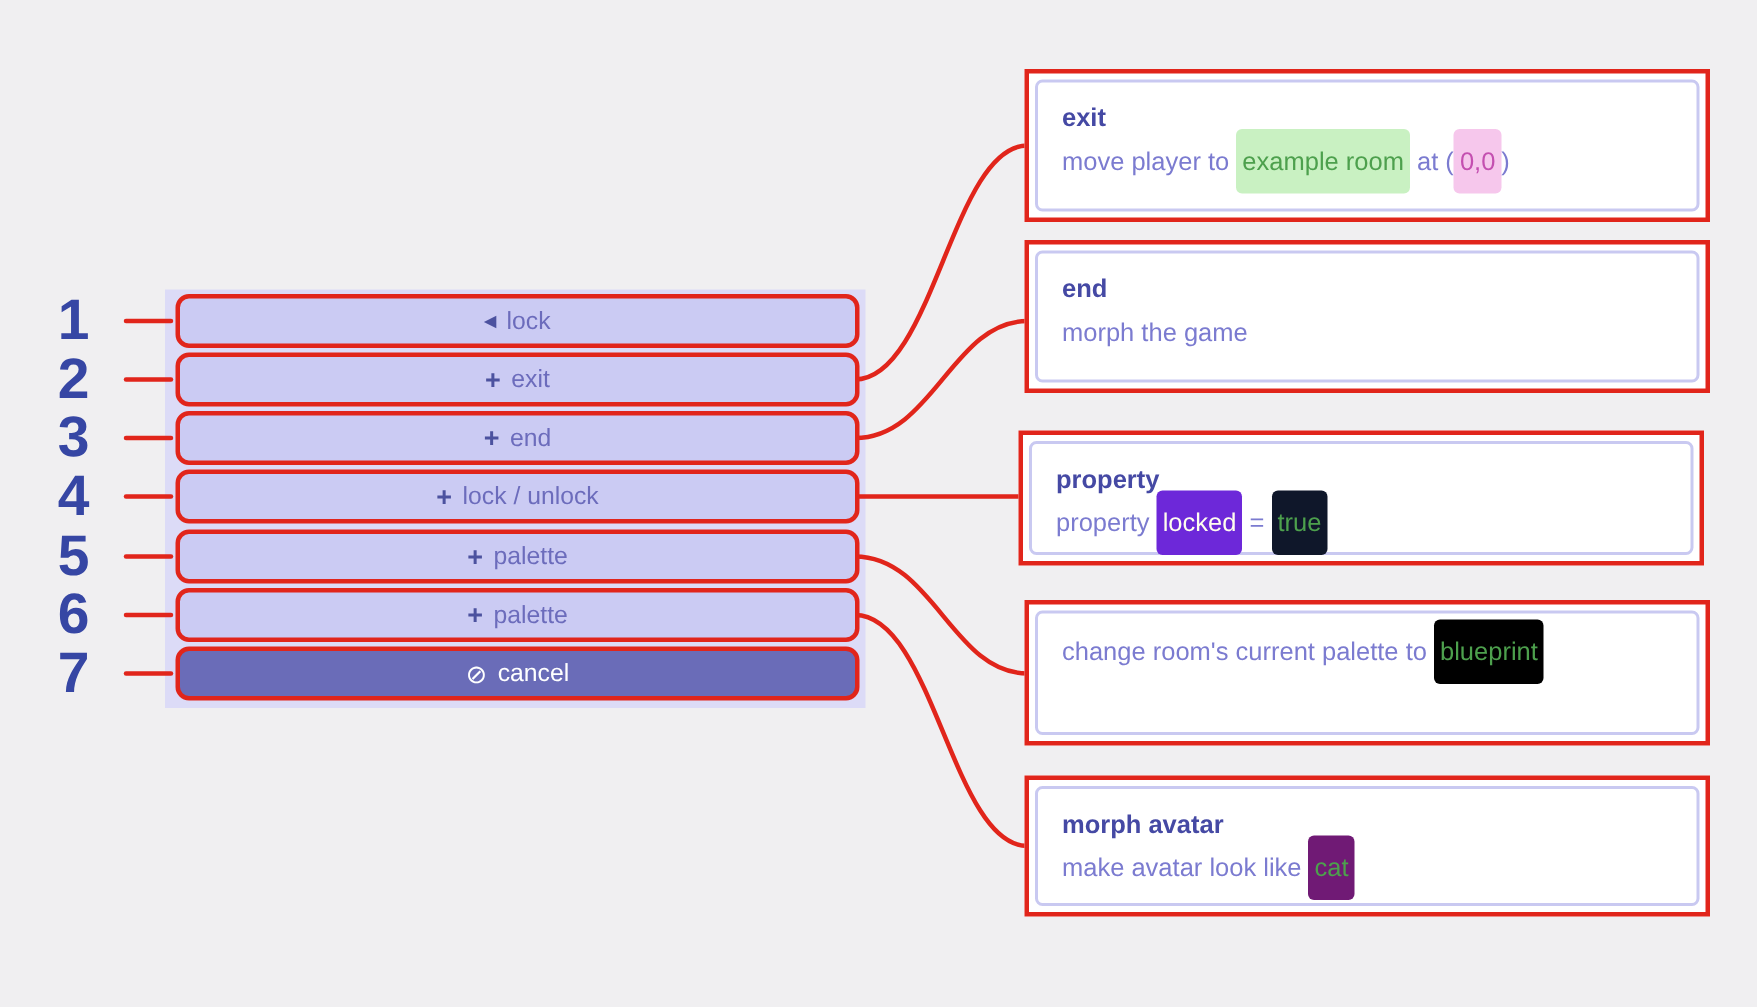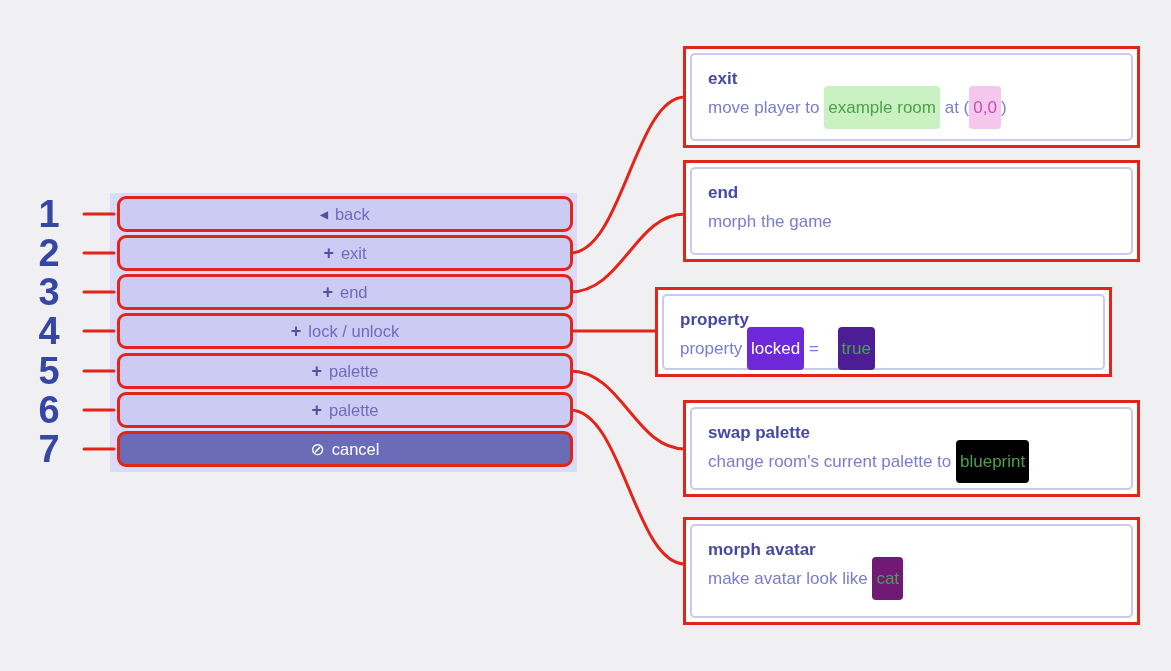--- a/index.html
+++ b/index.html
@@ -111,21 +111,21 @@
       <path d="M 84 449 L 114 449"></path>
       <path d="M 570 253 C 622 253 635 97 685 97"></path>
       <path d="M 570 292 C 622 292 635 214 685 214"></path>
       <path d="M 570 331 L 685 331"></path>
       <path d="M 570 371 C 622 371 635 449 685 449"></path>
       <path d="M 570 410 C 622 410 635 564 685 564"></path>
     </svg>
 <div class="step-num" style="left: 26px; top: 193px;">1</div>
     <div class="menu-btn" style="left: 117px; top: 196px; width: 456px; height: 36px;">
       <span class="b-icon icon-back">◀</span>
-      <span>back</span>
+      <span>lock</span>
     </div>
     <div class="step-num" style="left: 26px; top: 232px;">2</div>
     <div class="menu-btn" style="left: 117px; top: 235px; width: 456px; height: 36px;">
       <span class="b-icon icon-plus">+</span>
       <span>exit</span>
     </div>
     <div class="step-num" style="left: 26px; top: 271px;">3</div>
     <div class="menu-btn" style="left: 117px; top: 274px; width: 456px; height: 36px;">
       <span class="b-icon icon-plus">+</span>
       <span>end</span>
@@ -155,31 +155,30 @@
         <div class="card-title">exit</div>
         <div class="card-body"><span>move player to </span><span class="chip" style="background: rgb(201, 241, 194); color: rgb(77, 160, 77);">example room</span><span> at (</span><span class="chip" style="background: rgb(246, 199, 236); color: rgb(196, 79, 176);">0,0</span><span>)</span></div>
       </div>
     </div>
     <div class="card" style="left: 683px; top: 160px; width: 457px; height: 102px;">
       <div class="card-inner">
         <div class="card-title">end</div>
         <div class="card-body"><span>morph the game</span></div>
       </div>
     </div>
-    <div class="card" style="left: 655px; top: 287px; width: 457px; height: 90px;">
+    <div class="card" style="left: 679px; top: 287px; width: 457px; height: 90px;">
       <div class="card-inner">
         <div class="card-title">property</div>
-        <div class="card-body"><span>property </span><span class="chip" style="background: #6d28d9; color: rgb(255, 253, 238);">locked</span><span> = </span><span class="chip" style="background: #4c1d95; color: rgb(77, 160, 77); margin-left: 14px;">true</span></div>
+        <div class="card-body"><span>property </span><span class="chip" style="background: #6d28d9; color: rgb(255, 253, 238);">locked</span><span> = </span><span class="chip" style="background: #0f172a; color: rgb(77, 160, 77);">true</span></div>
       </div>
     </div>
     <div class="card" style="left: 683px; top: 400px; width: 457px; height: 97px;">
       <div class="card-inner">
-        <div class="card-title">swap palette</div>
         <div class="card-body"><span>change room's current palette to </span><span class="chip" style="background: #000000; color: rgb(77, 160, 77);">blueprint</span></div>
       </div>
     </div>
-    <div class="card" style="left: 683px; top: 517px; width: 457px; height: 108px;">
+    <div class="card" style="left: 683px; top: 517px; width: 457px; height: 94px;">
       <div class="card-inner">
         <div class="card-title">morph avatar</div>
         <div class="card-body"><span>make avatar look like </span><span class="chip" style="background: #701a75; color: rgb(77, 160, 77);">cat</span></div>
       </div>
     </div>
   </div>
 
 </body></html>

